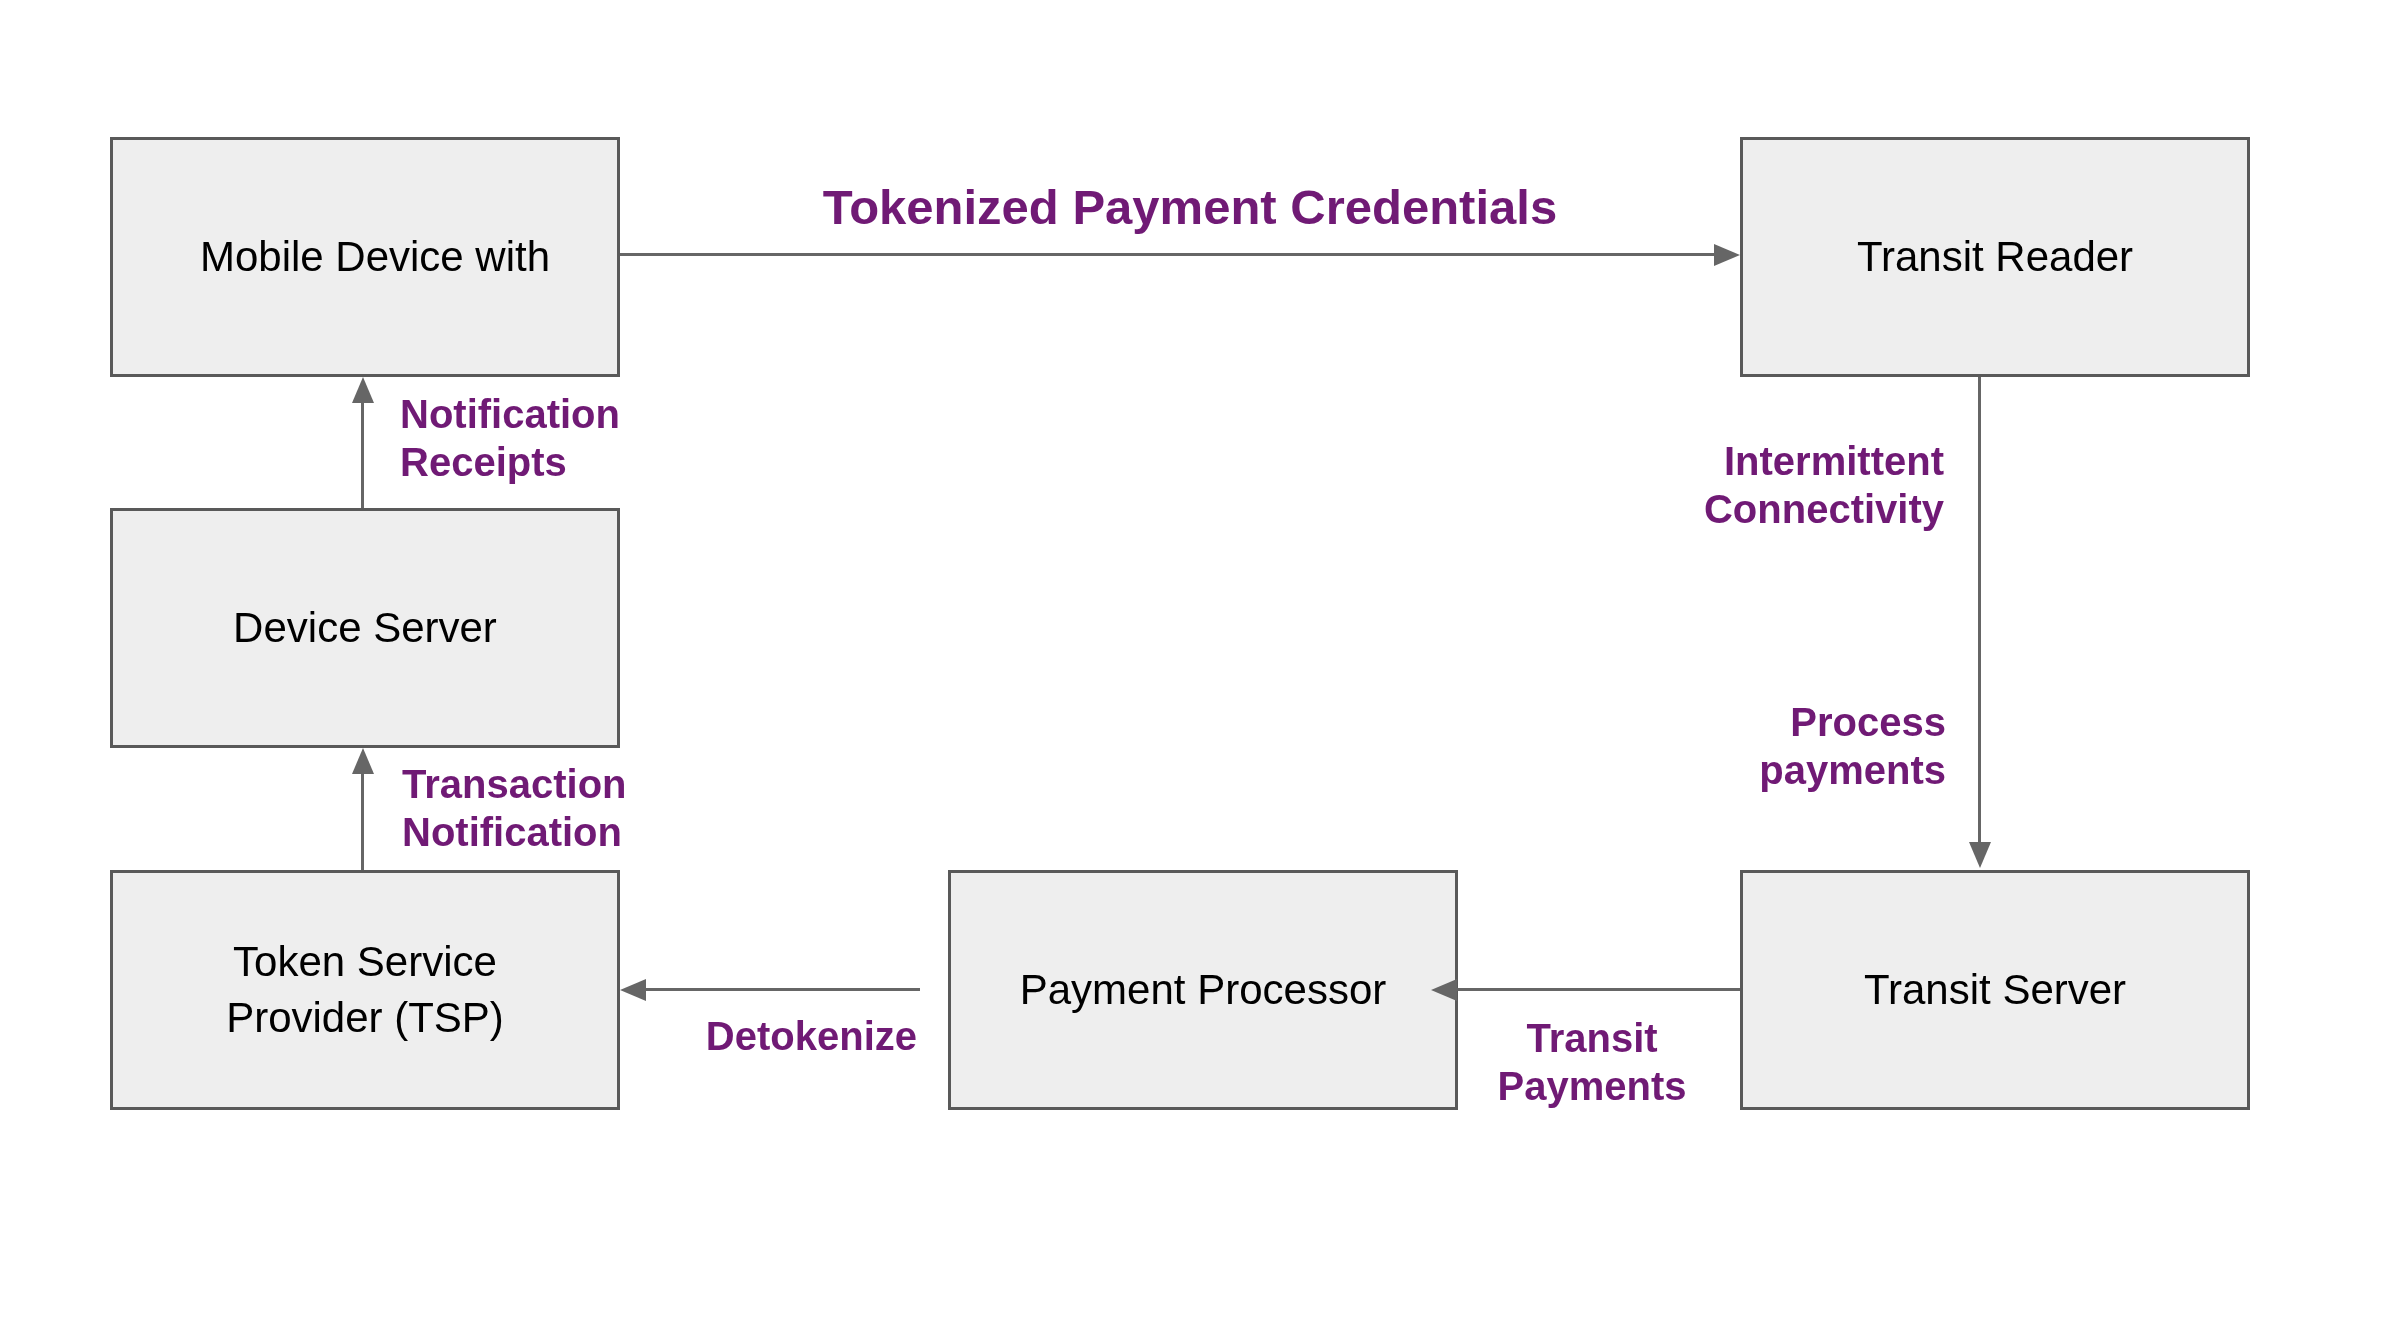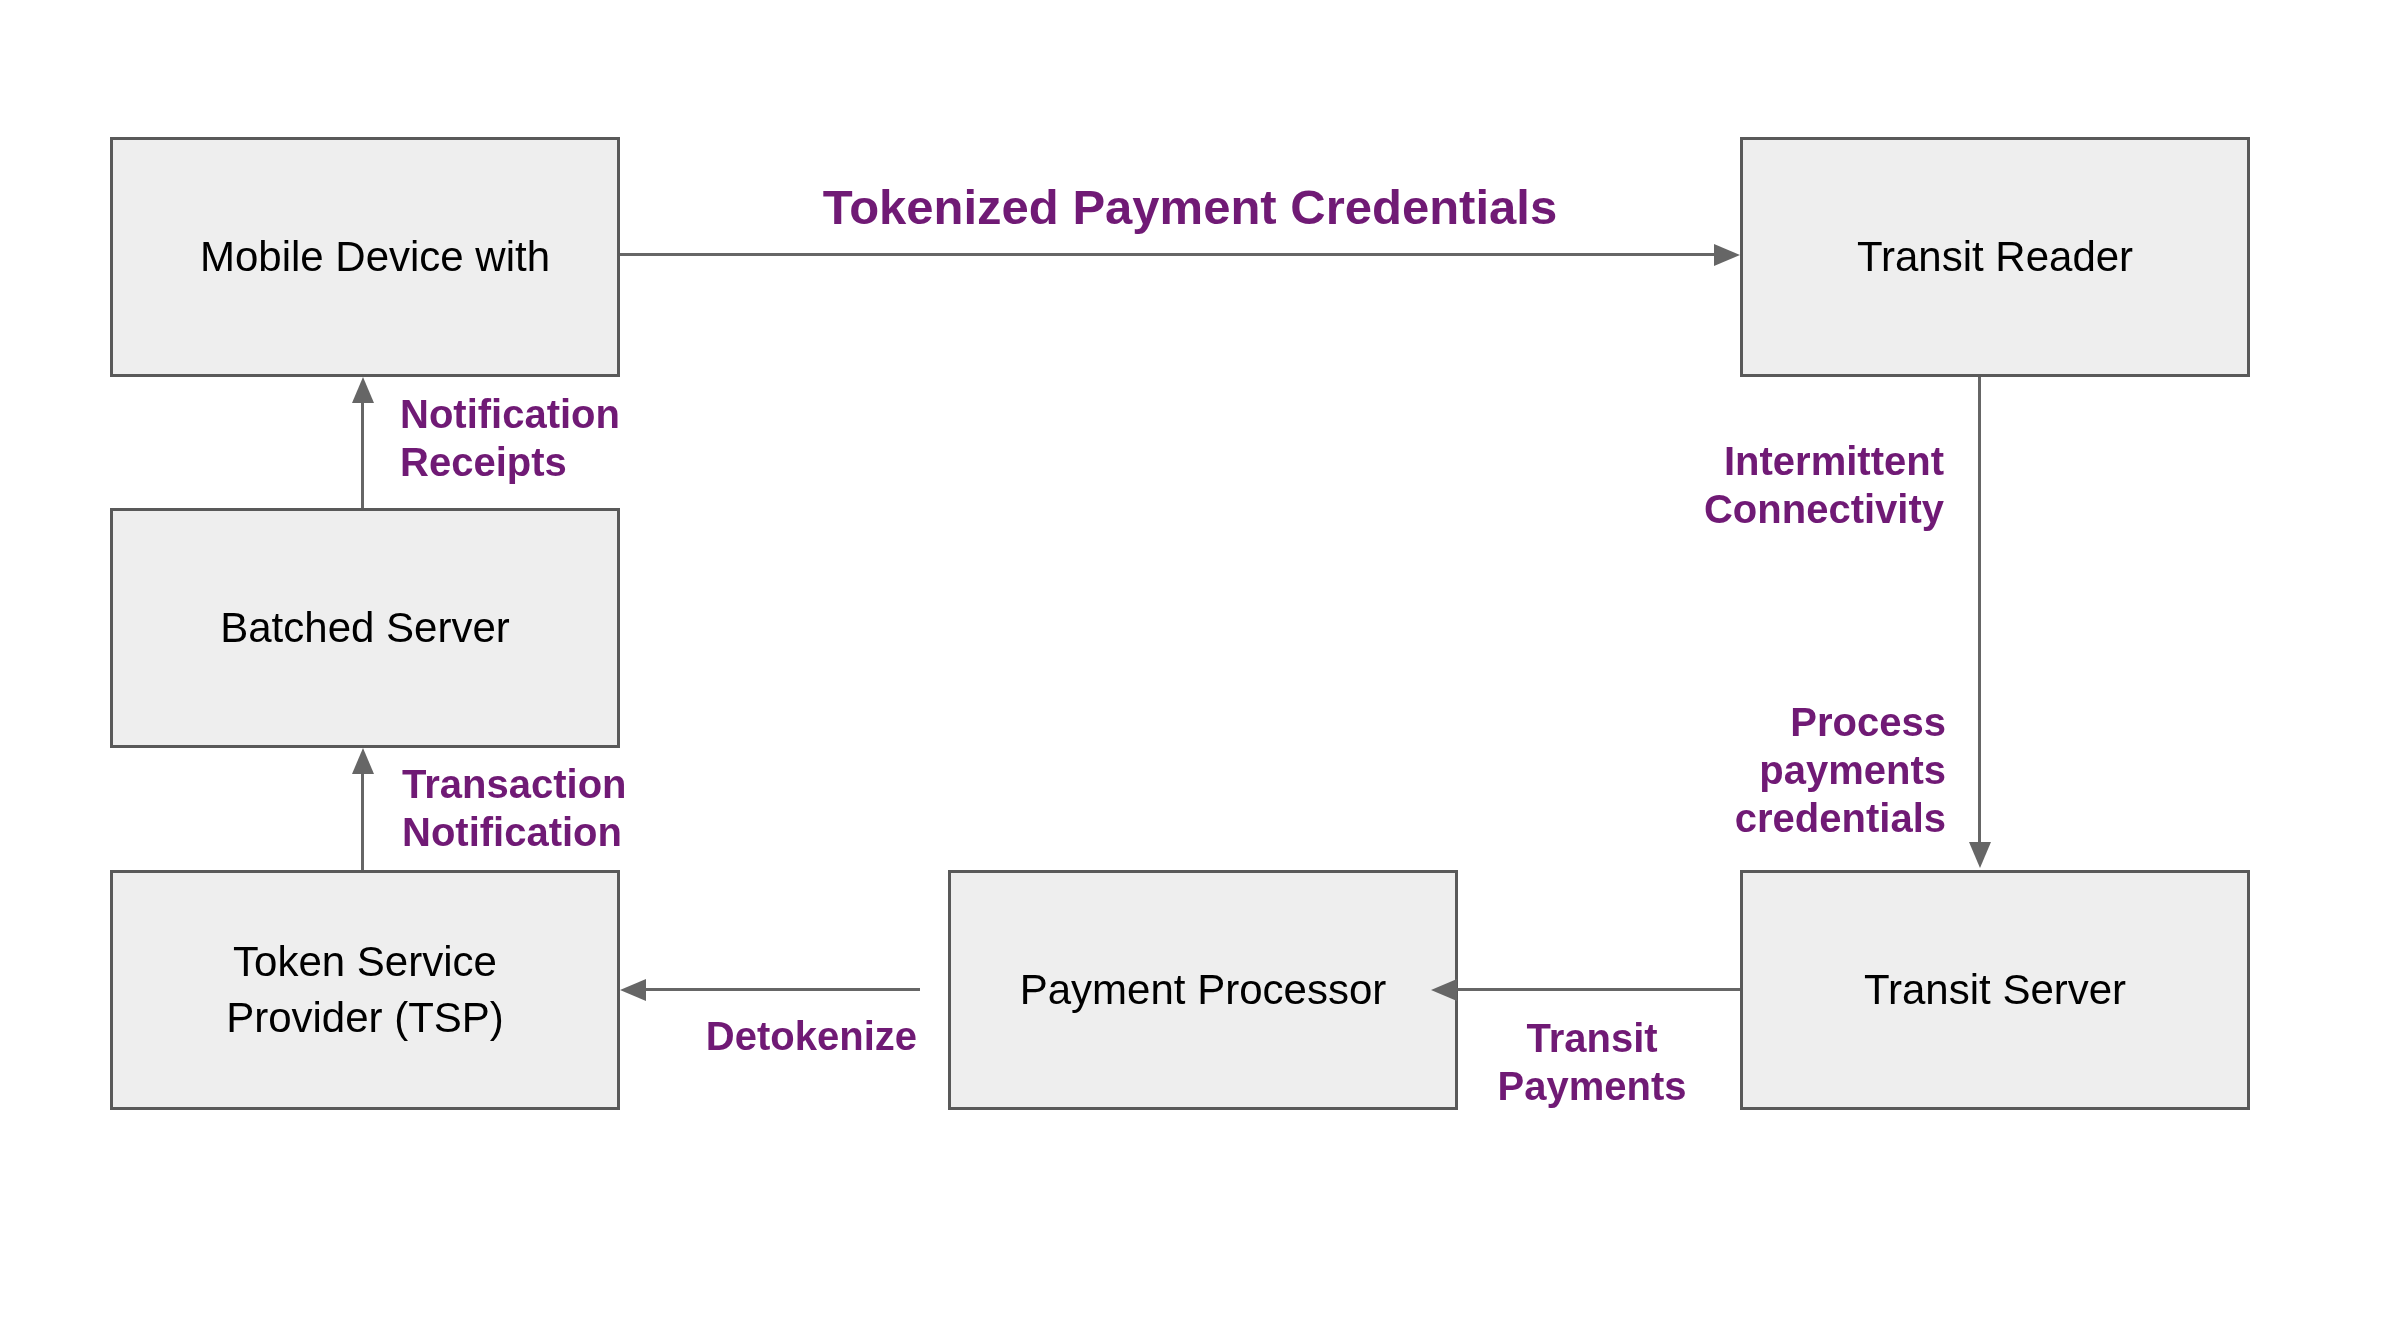--- a/index.html
+++ b/index.html
@@ -103,21 +103,21 @@
 
   <div class="node" id="node-mobile-device">
     <span>Mobile Device with</span>
   </div>
 
   <div class="node" id="node-transit-reader">
     <span>Transit Reader</span>
   </div>
 
   <div class="node" id="node-google-server">
-    <span>Batched Server</span>
+    <span>Device Server</span>
   </div>
 
   <div class="node" id="node-tsp">
     <span>Token Service</span>
     <span>Provider (TSP)</span>
   </div>
 
   <div class="node" id="node-payment-processor">
     <span>Payment Processor</span>
   </div>
@@ -134,21 +134,20 @@
 
   <div class="shaft" id="shaft-reader-to-server"></div>
   <div class="head down" id="head-reader-to-server"></div>
   <div class="edge-label" id="label-intermittent">
     <span>Intermittent</span>
     <span>Connectivity</span>
   </div>
   <div class="edge-label" id="label-batched">
     <span>Process</span>
     <span>payments</span>
-    <span>credentials</span>
   </div>
 
   <div class="shaft" id="shaft-server-to-processor"></div>
   <div class="head left" id="head-server-to-processor"></div>
   <div class="edge-label" id="label-process-payments">
     <span>Transit</span>
     <span>Payments</span>
   </div>
 
   <div class="shaft" id="shaft-processor-to-tsp"></div>

